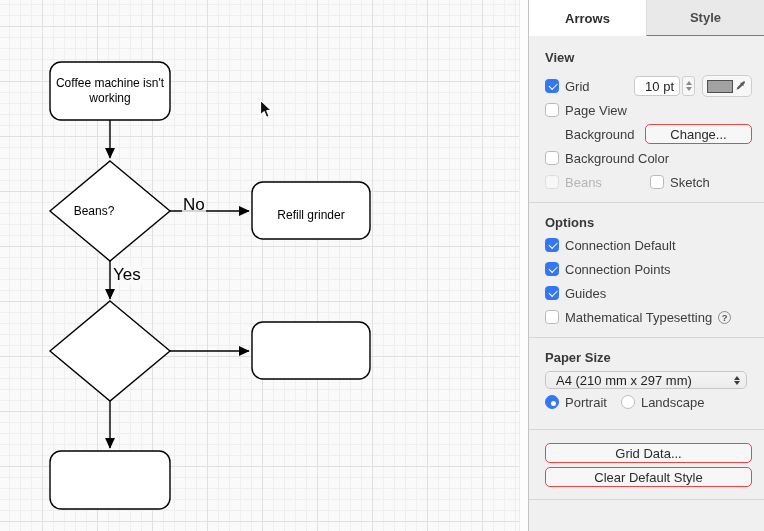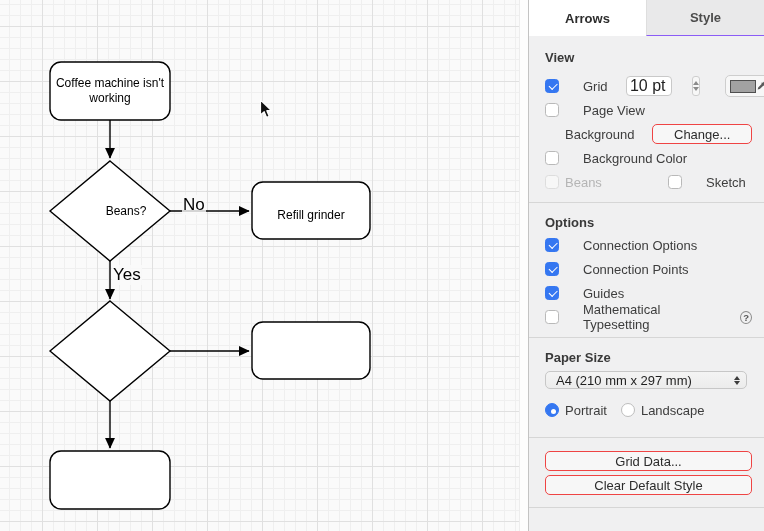--- a/index.html
+++ b/index.html
@@ -34,36 +34,36 @@
   .tabbar { display:flex; height:36px; }
   .tab { flex:1; display:flex; align-items:center; justify-content:center;
     font-weight:bold; font-size:13px; cursor:default; }
   .tab.active { background:#ffffff; color:#2d2d2d; }
   .tab.inactive { background:#e9e9ea; color:#4c4c4c;
     border-bottom:1px solid #8b5cf6; border-left:1px solid #dedede; }
 
   .panel-body { padding:0 12px 0 16px; }
   .section-header { font-weight:bold; color:#393939; height:20px; line-height:20px; }
   .hdr-view { margin-top:12px; }
-  .row { display:flex; align-items:center; height:24px;gap:18px; }
+  .row { display:flex; align-items:center; height:24px; }
   .row.grid-row { margin-top:6px; }
   .divider { border-top:1px solid #d6d6d6; margin:8px -12px 0 -16px; }
 
   .checkbox { width:14px; height:14px; border:1px solid #b9b9b9; border-radius:3.5px;
     background:#fff; margin-right:6px; position:relative; flex:0 0 14px; }
   .checkbox.checked { background:#3577f1; border-color:#3577f1; }
   .checkbox.checked::after { content:""; position:absolute; left:2.5px; top:3px;
     width:7px; height:3.5px; border-left:1.7px solid #fff; border-bottom:1.7px solid #fff;
     transform:rotate(-45deg); }
   .checkbox.disabled { border-color:#dddddd; background:#f7f7f7; }
   .lbl { color:#3d3d3d; }
   .lbl.disabled { color:#b5b5b5; }
 
   .num-input { width:46px; height:20px; border:1px solid #c9c9c9; border-radius:4px;
-    background:#fff; font-size:16px; text-align:right; padding-right:5px;
+    background:#fff; font-size:13px; text-align:right; padding-right:5px;
     font-family:"Liberation Sans",sans-serif; color:#222; }
   .stepper { width:13px; height:20px; margin-left:2px; background:#f7f7f7;
     border:1px solid #cecece; border-radius:3px; display:flex; flex-direction:column;
     align-items:center; justify-content:center; gap:2px; }
   .tri-up { width:0; height:0; border-left:3.5px solid transparent;
     border-right:3.5px solid transparent; border-bottom:4.5px solid #8b8b8b; }
   .tri-down { width:0; height:0; border-left:3.5px solid transparent;
     border-right:3.5px solid transparent; border-top:4.5px solid #8b8b8b; }
   .swatch-btn { margin-left:7px; width:50px; height:22px; background:#f7f7f7;
     border:1px solid #cecece; border-radius:5px; display:flex; align-items:center;
@@ -81,21 +81,21 @@
     justify-content:center; font-weight:bold; }
 
   .select { width:202px; height:18px; margin-top:3px; border:1px solid #c7c7c7;
     border-radius:5px; background:linear-gradient(#f4f4f4,#ececec);
     display:flex; align-items:center; padding:0 6px 0 10px; }
   .select-text { flex:1; font-size:13px; color:#1f1f1f; white-space:nowrap; overflow:hidden; }
   .updown { display:flex; flex-direction:column; align-items:center; gap:1px; }
   .updown .tri-up,.updown .tri-down { border-left-width:3px; border-right-width:3px;
     border-bottom-color:#3c3c3c; border-top-color:#3c3c3c; }
 
-  .radio-row { display:flex; align-items:center; height:22px; margin-top:10px; }
+  .radio-row { display:flex; align-items:center; height:22px; margin-top:2px; }
   .radio { width:14px; height:14px; border:1px solid #bdbdbd; border-radius:50%;
     background:#fff; margin-right:6px; position:relative; }
   .radio.selected { background:#3577f1; border-color:#3577f1; }
   .radio.selected::after { content:""; position:absolute; left:4.5px; top:4.5px; width:5px;
     height:5px; border-radius:50%; background:#fff; }
   .radio-lbl { margin-right:14px; }
 
   .wide-btn { width:207px; margin-top:4px; }
   .btn-stack { margin-top:13px; }
 </style>
@@ -120,21 +120,21 @@
 
       <rect x="50" y="62" width="120" height="58" rx="11" fill="#fff" stroke="#000" stroke-width="1.4"></rect>
       <polygon points="110,161 170,211 110,261 50,211" fill="#fff" stroke="#000" stroke-width="1.4"></polygon>
       <rect x="252" y="182" width="118" height="57" rx="11" fill="#fff" stroke="#000" stroke-width="1.4"></rect>
       <polygon points="110,301 170,351 110,401 50,351" fill="#fff" stroke="#000" stroke-width="1.4"></polygon>
       <rect x="252" y="322" width="118" height="57" rx="11" fill="#fff" stroke="#000" stroke-width="1.4"></rect>
       <rect x="50" y="451" width="120" height="58" rx="11" fill="#fff" stroke="#000" stroke-width="1.4"></rect>
     </svg>
 
     <div class="node-label" style="left:54px; top:64px; width:112px; height:54px;">Coffee machine isn't working</div>
-    <div class="node-label" style="left:76px; top:197px; width:100px; height:28px;">Beans?</div>
+    <div class="node-label" style="left:44px; top:197px; width:100px; height:28px;">Beans?</div>
     <div class="node-label" style="left:254px; top:184px; width:114px; height:62px;">Refill grinder</div>
     <div class="edge-label" style="left:182px; top:195px;">No</div>
     <div class="edge-label" style="left:112px; top:265px;">Yes</div>
 
     <svg class="cursor" width="15" height="21">
       <path d="M1.5,1 L1.5,16 L5.2,12.7 L7.6,18.4 L10.2,17.3 L7.8,11.7 L12.6,11.7 Z" fill="#111" stroke="#fff" stroke-width="1.2" stroke-linejoin="round"></path>
     </svg>
   </div>
 
   <div class="scroll-strip"></div>
@@ -188,21 +188,21 @@
         <span class="checkbox"></span>
         <span class="lbl">Sketch</span>
       </div>
 
       <div class="divider"></div>
 
       <div class="section-header" style="margin-top:10px;">Options</div>
 
       <div class="row">
         <span class="checkbox checked"></span>
-        <span class="lbl">Connection Options</span>
+        <span class="lbl">Connection Default</span>
       </div>
       <div class="row">
         <span class="checkbox checked"></span>
         <span class="lbl">Connection Points</span>
       </div>
       <div class="row">
         <span class="checkbox checked"></span>
         <span class="lbl">Guides</span>
       </div>
       <div class="row">

